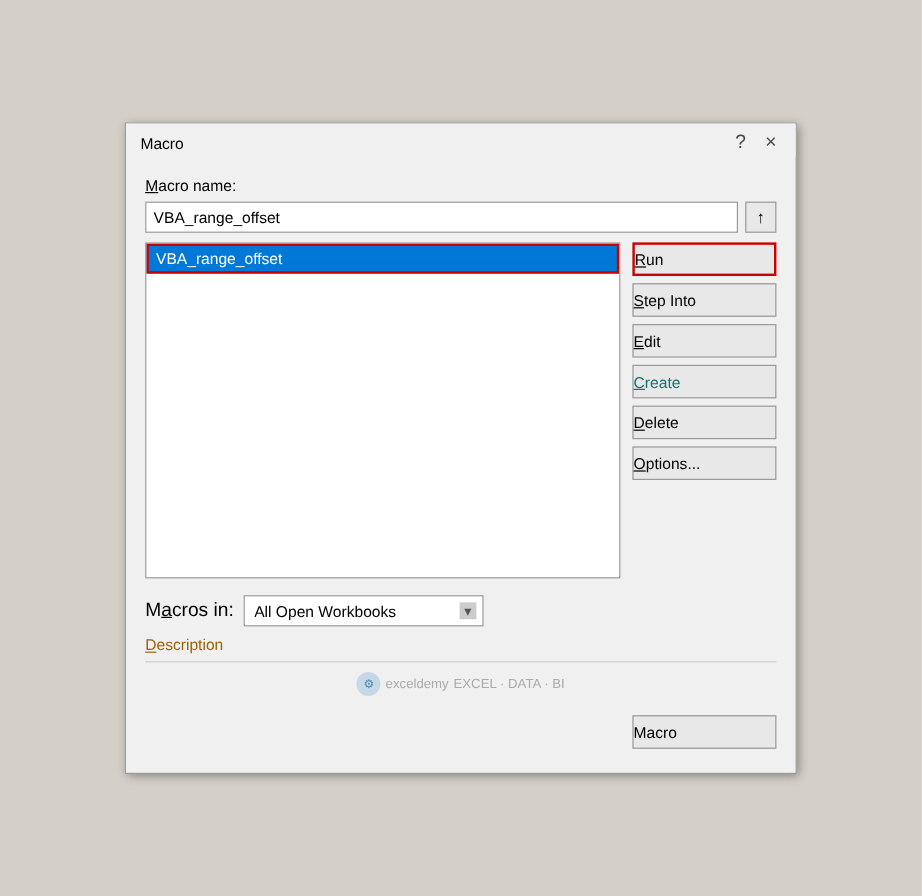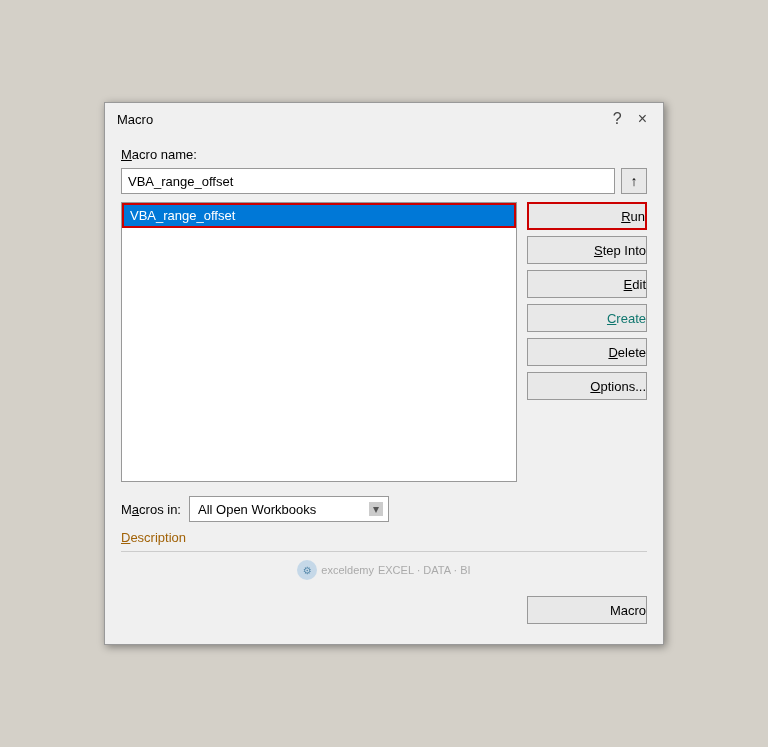--- a/index.html
+++ b/index.html
@@ -146,21 +146,21 @@
     }
 
     .dialog-btn {
       width: 120px;
       height: 28px;
       background: #e8e8e8;
       border: 1px solid #999;
       cursor: pointer;
       font-size: 13px;
       color: #000;
-      text-align: right;
+      text-align: left;
       padding: 0;
     }
 
     .dialog-btn.run-btn {
       border: 2px solid #cc0000;
       background: #e8e8e8;
     }
 
     .dialog-btn.disabled {
       color: #0f766e;
@@ -172,21 +172,21 @@
     }
 
     .macros-in-row {
       display: flex;
       align-items: center;
       gap: 8px;
       margin-bottom: 8px;
     }
 
     .macros-in-label {
-      font-size: 13px;
+      font-size: 16px;
       white-space: nowrap;
     }
 
     .macros-in-label .underline {
       text-decoration: underline;
     }
 
     .macros-in-select {
       height: 26px;
       border: 1px solid #999;

